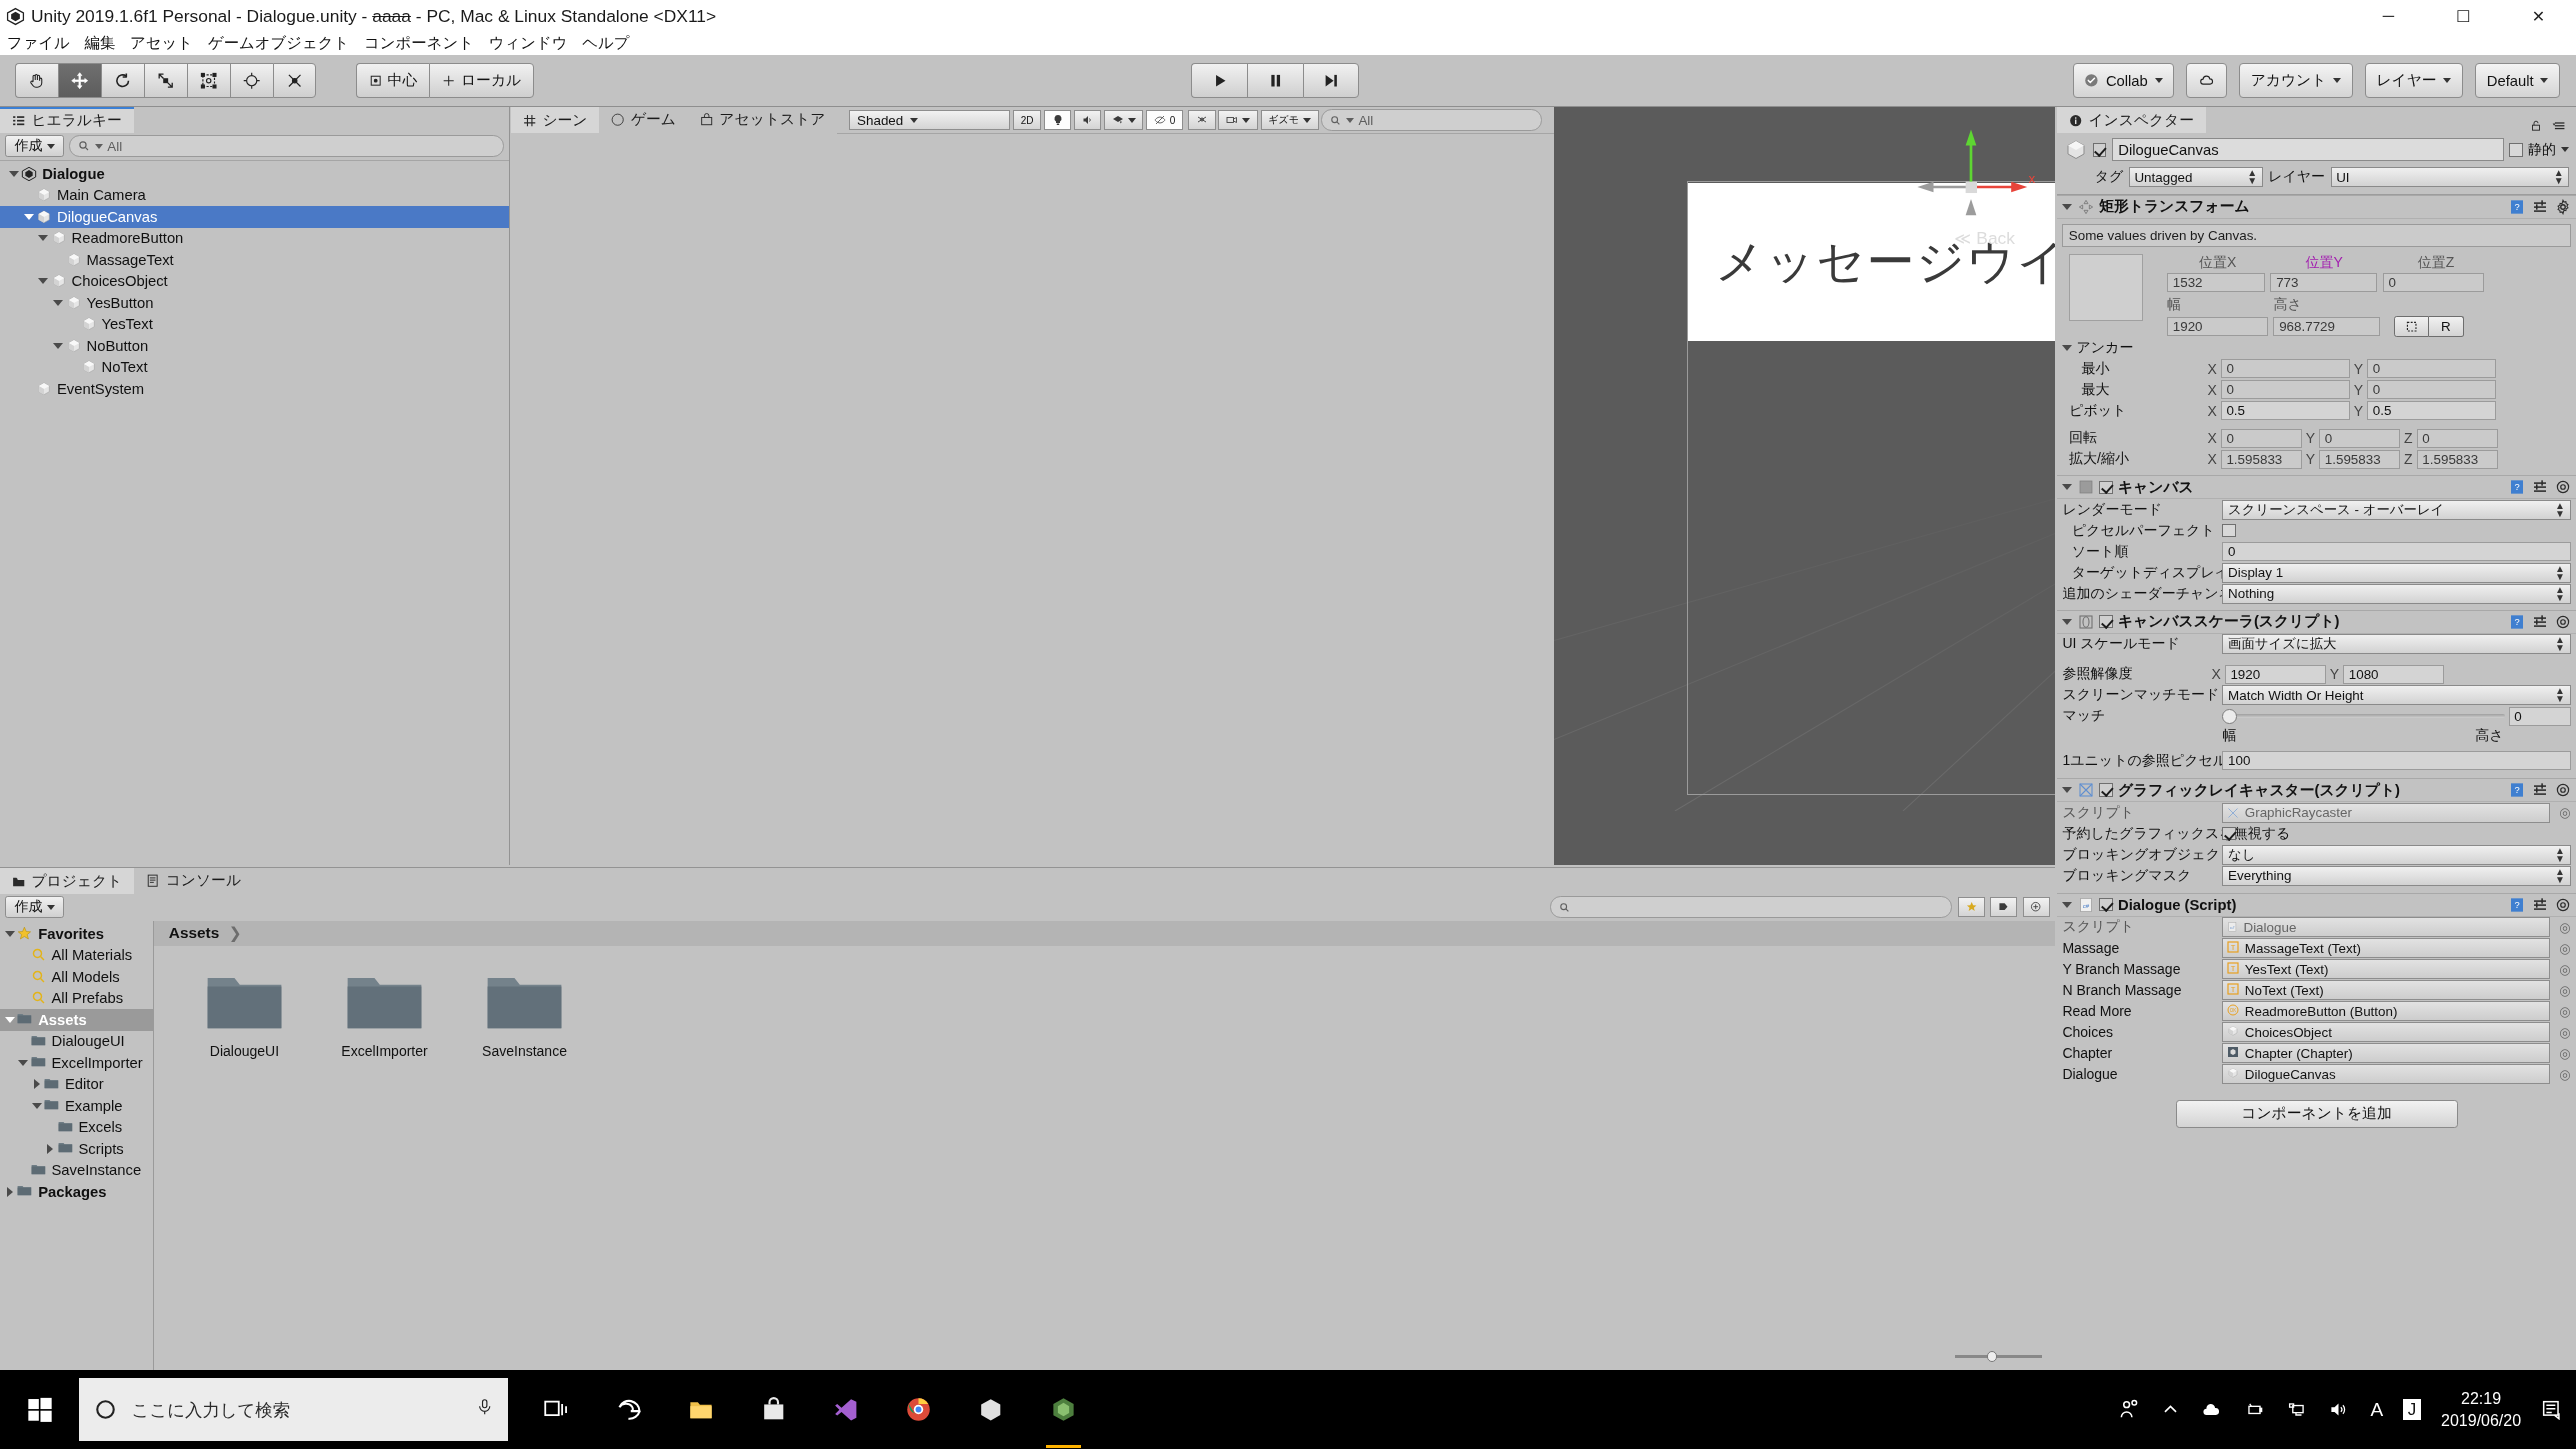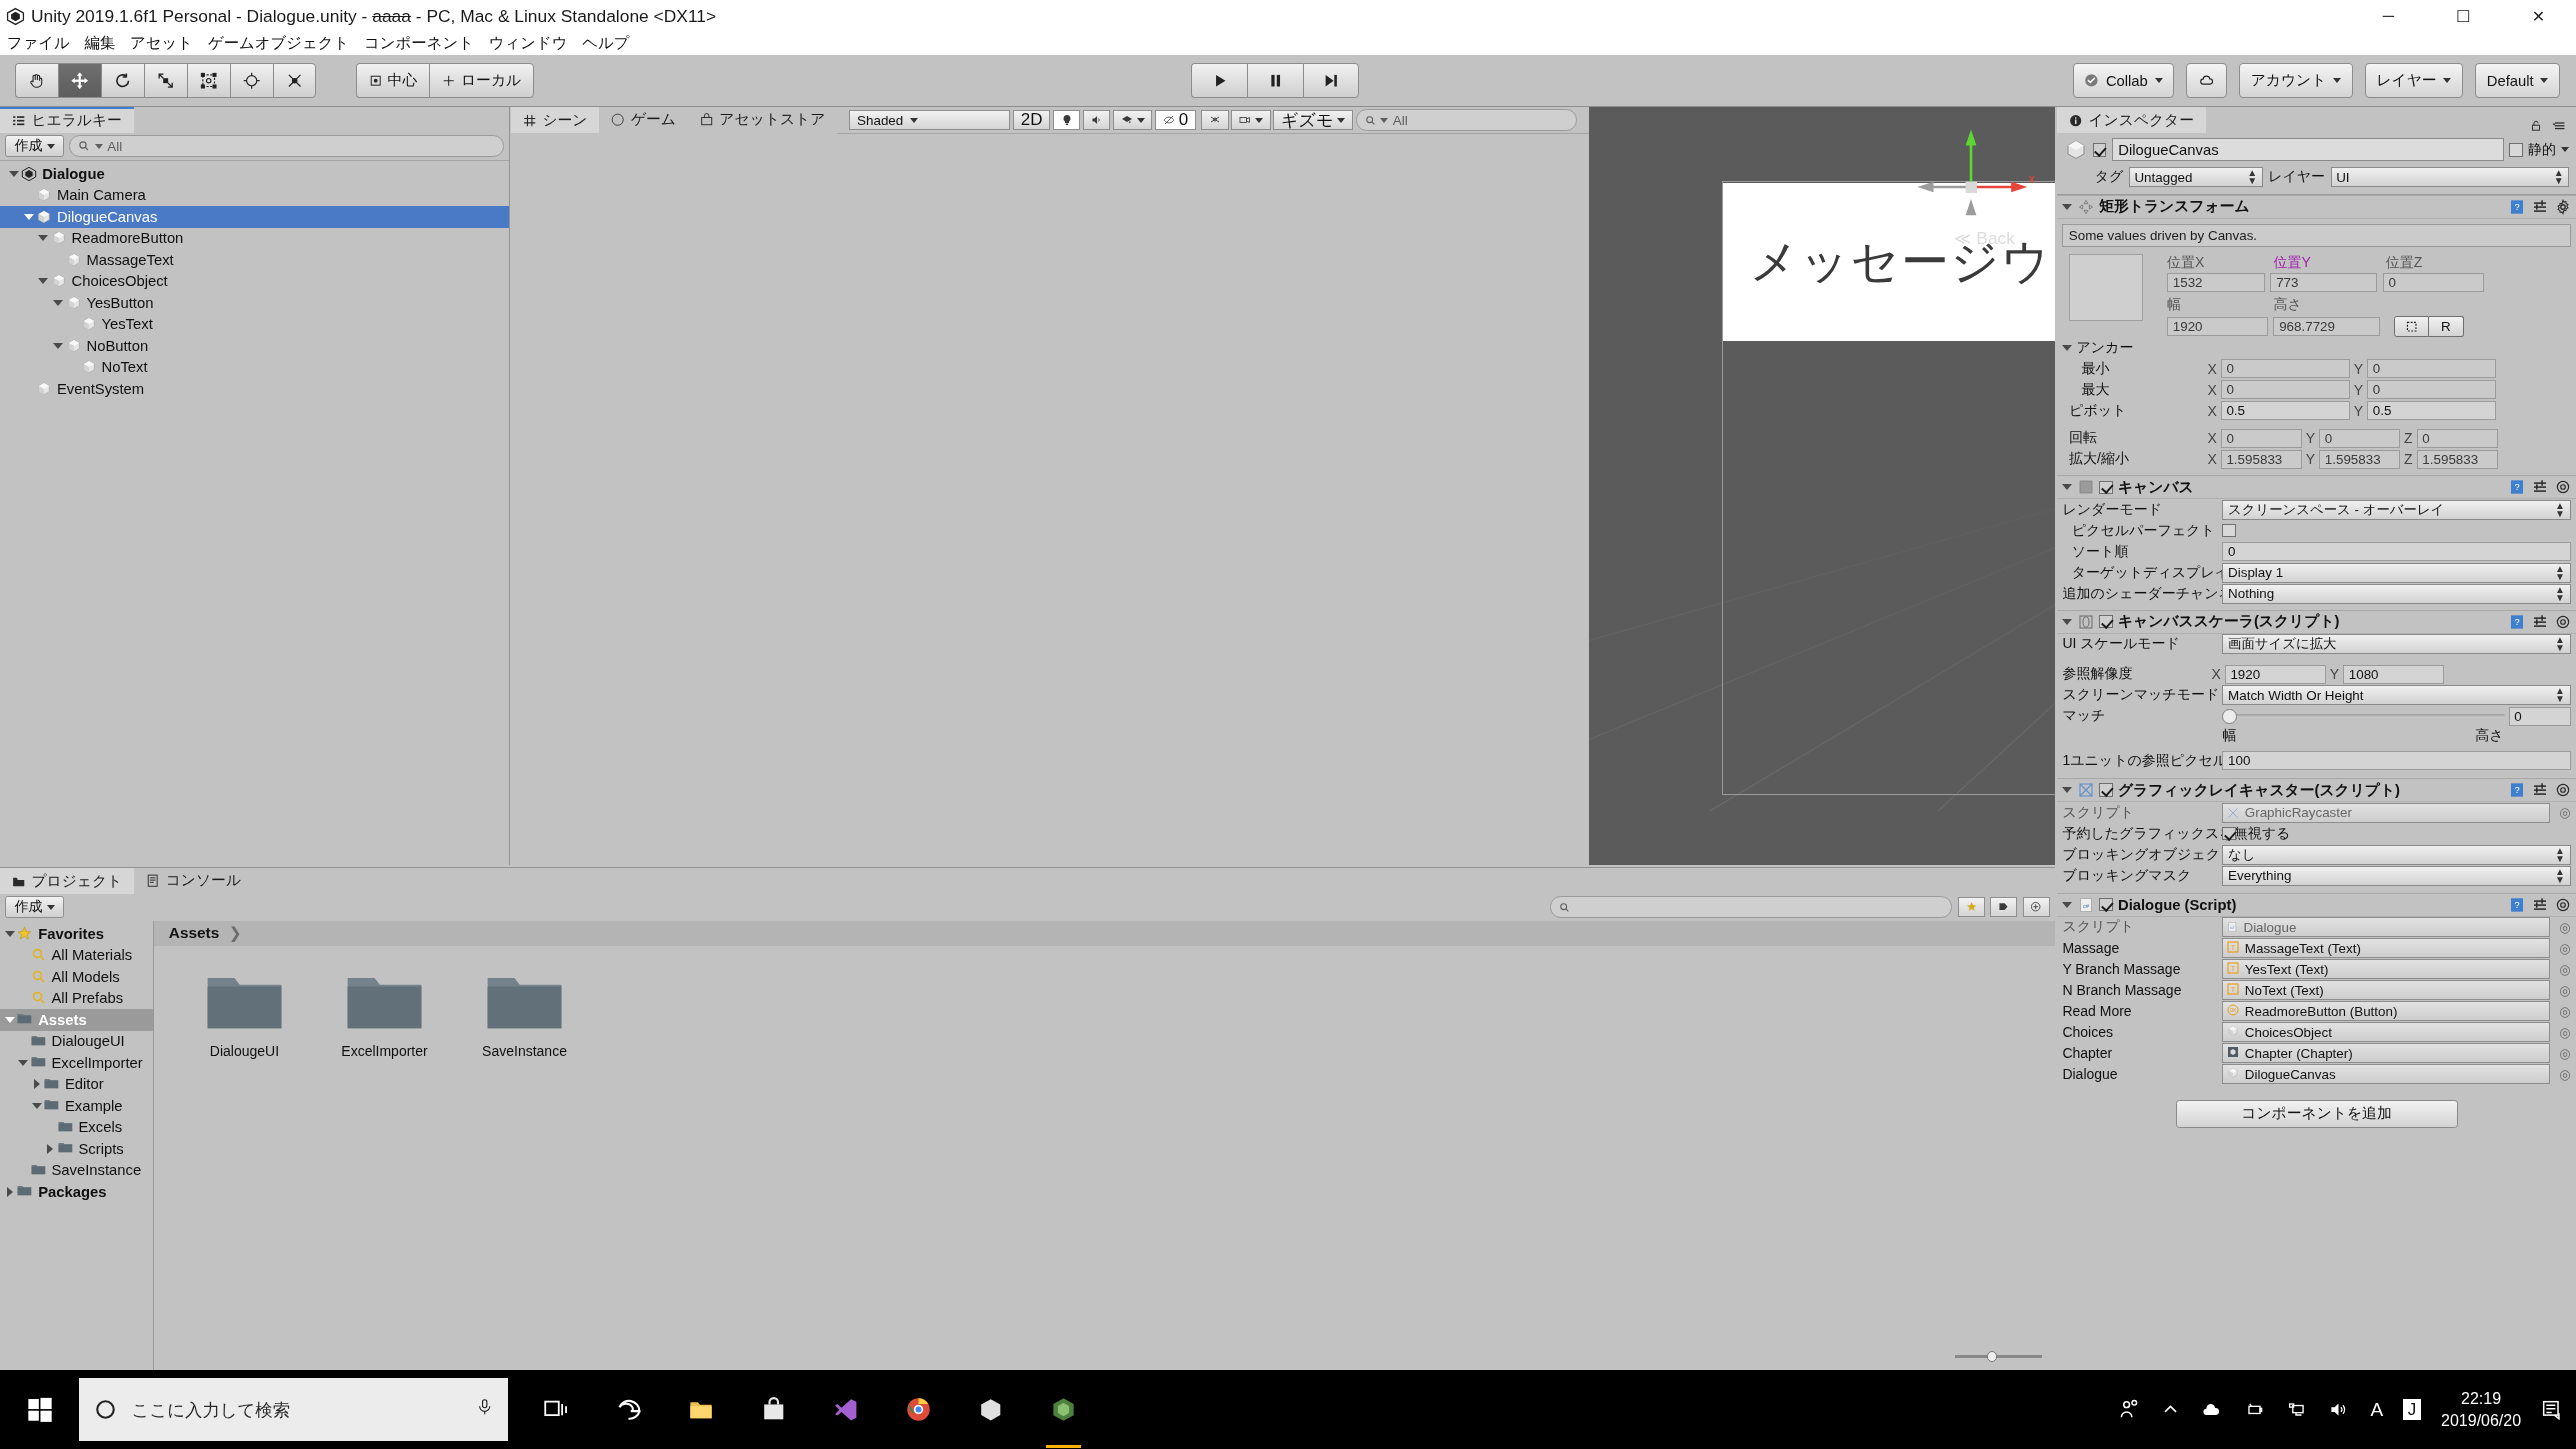--- a/index.html
+++ b/index.html
@@ -122,21 +122,21 @@
     height:27px; background:#c2c2c2; display:flex; align-items:center; gap:2.7px;
     padding:0 12px; border-bottom:0.7px solid #a5a5a5;
   }
   .sdrop {
     height:20px; background:linear-gradient(#f2f2f2,#d4d4d4); border:0.7px solid #8e8e8e;
     display:flex; align-items:center; padding:0 6.7px; gap:6.7px; font-size:13.4px; color:#111;
   }
   .sbtn {
     height:20px; min-width:27px; padding:0 6.7px; background:linear-gradient(#f2f2f2,#d4d4d4);
     border:0.7px solid #8e8e8e; display:flex; align-items:center; justify-content:center;
-    gap:4px; font-size:17px; color:#111;
+    gap:4px; font-size:10px; color:#111;
   }
   .sbtn.white { background:#fdfdfd; }
   .scanvas { flex:1; background:#5b5b5b; position:relative; overflow:hidden; }
 
   
   .project {
     position:absolute; left:0; top:867px; width:2055px; height:503px;
     background:#c2c2c2; display:flex; flex-direction:column; border-top:1.3px solid #939393;
   }
   .pj-toolbar { height:27px; background:#c2c2c2; display:flex; align-items:center; padding:0 5.4px; gap:5.4px; }
@@ -972,21 +972,21 @@
           <svg width="16" height="16" viewBox="0 0 24 24" fill="#2a2a2a">
               <circle cx="12" cy="12" r="3.4" fill="none" stroke="#2a2a2a" stroke-width="2"></circle>
               <path d="M12 2l1.4 2.6 2.9-.6.5 2.9 2.6 1.4-1.6 2.5 1.6 2.5-2.6 1.4-.5 2.9-2.9-.6L12 22l-1.4-2.6-2.9.6-.5-2.9L4.6 15.7l1.6-2.5L4.6 10.7l2.6-1.4.5-2.9 2.9.6z" fill="none" stroke="#2a2a2a" stroke-width="1.6"></path>
             </svg>
         </div>
       </div>
       <div class="infobox">Some values driven by Canvas.</div>
       <div class="prow" style="align-items:flex-start;padding-top:2.7px">
         <div style="width:74px;height:67px;background:#cfcfcf;border:0.7px solid #a0a0a0;margin-left:6.7px;flex:none"></div>
         <div style="flex:1;margin-left:20px">
-          <div style="display:flex;gap:5.4px;">
+          <div style="display:flex;gap:5.4px;margin-left:32px;">
             <span class="lbl" style="width:101px;color:#555">位置X</span>
             <span class="lbl" style="width:107px;color:#a21caf">位置Y</span>
             <span class="lbl" style="width:101px;color:#555">位置Z</span>
           </div>
           <div style="display:flex;gap:5.4px;margin-top:1.3px">
             <div class="field" style="width:98px">1532</div>
             <div class="field" style="width:107px">773</div>
             <div class="field" style="width:101px">0</div>
           </div>
           <div style="display:flex;gap:5.4px;margin-top:4px">

